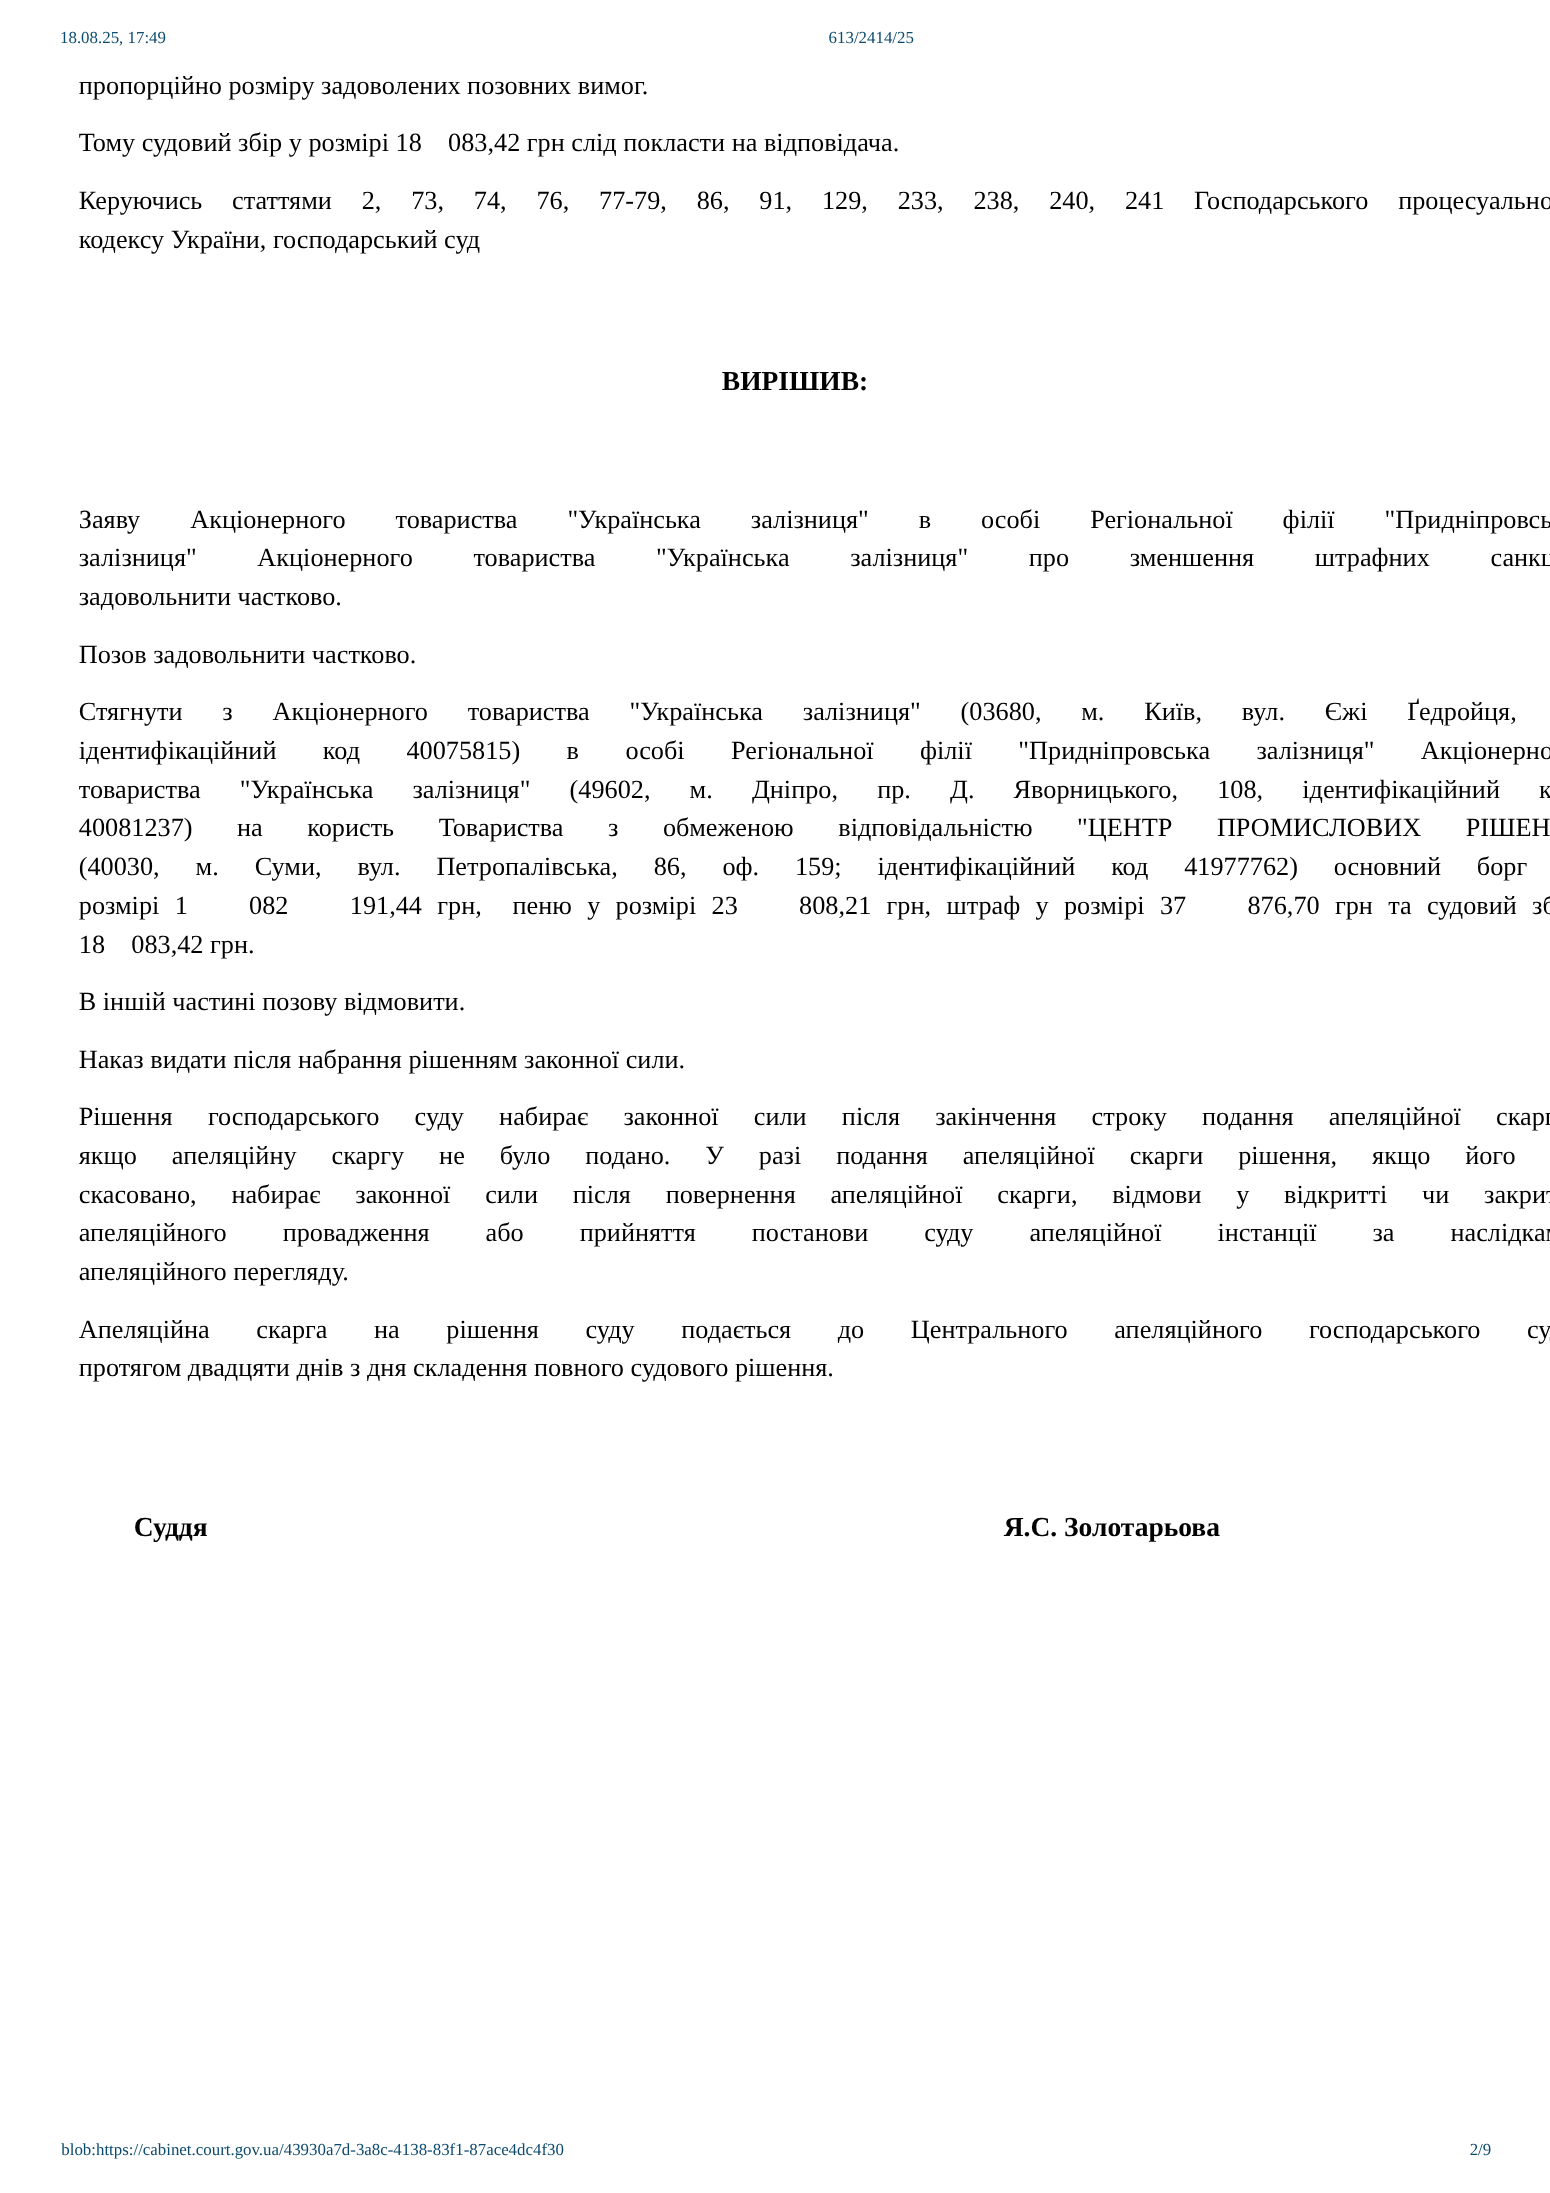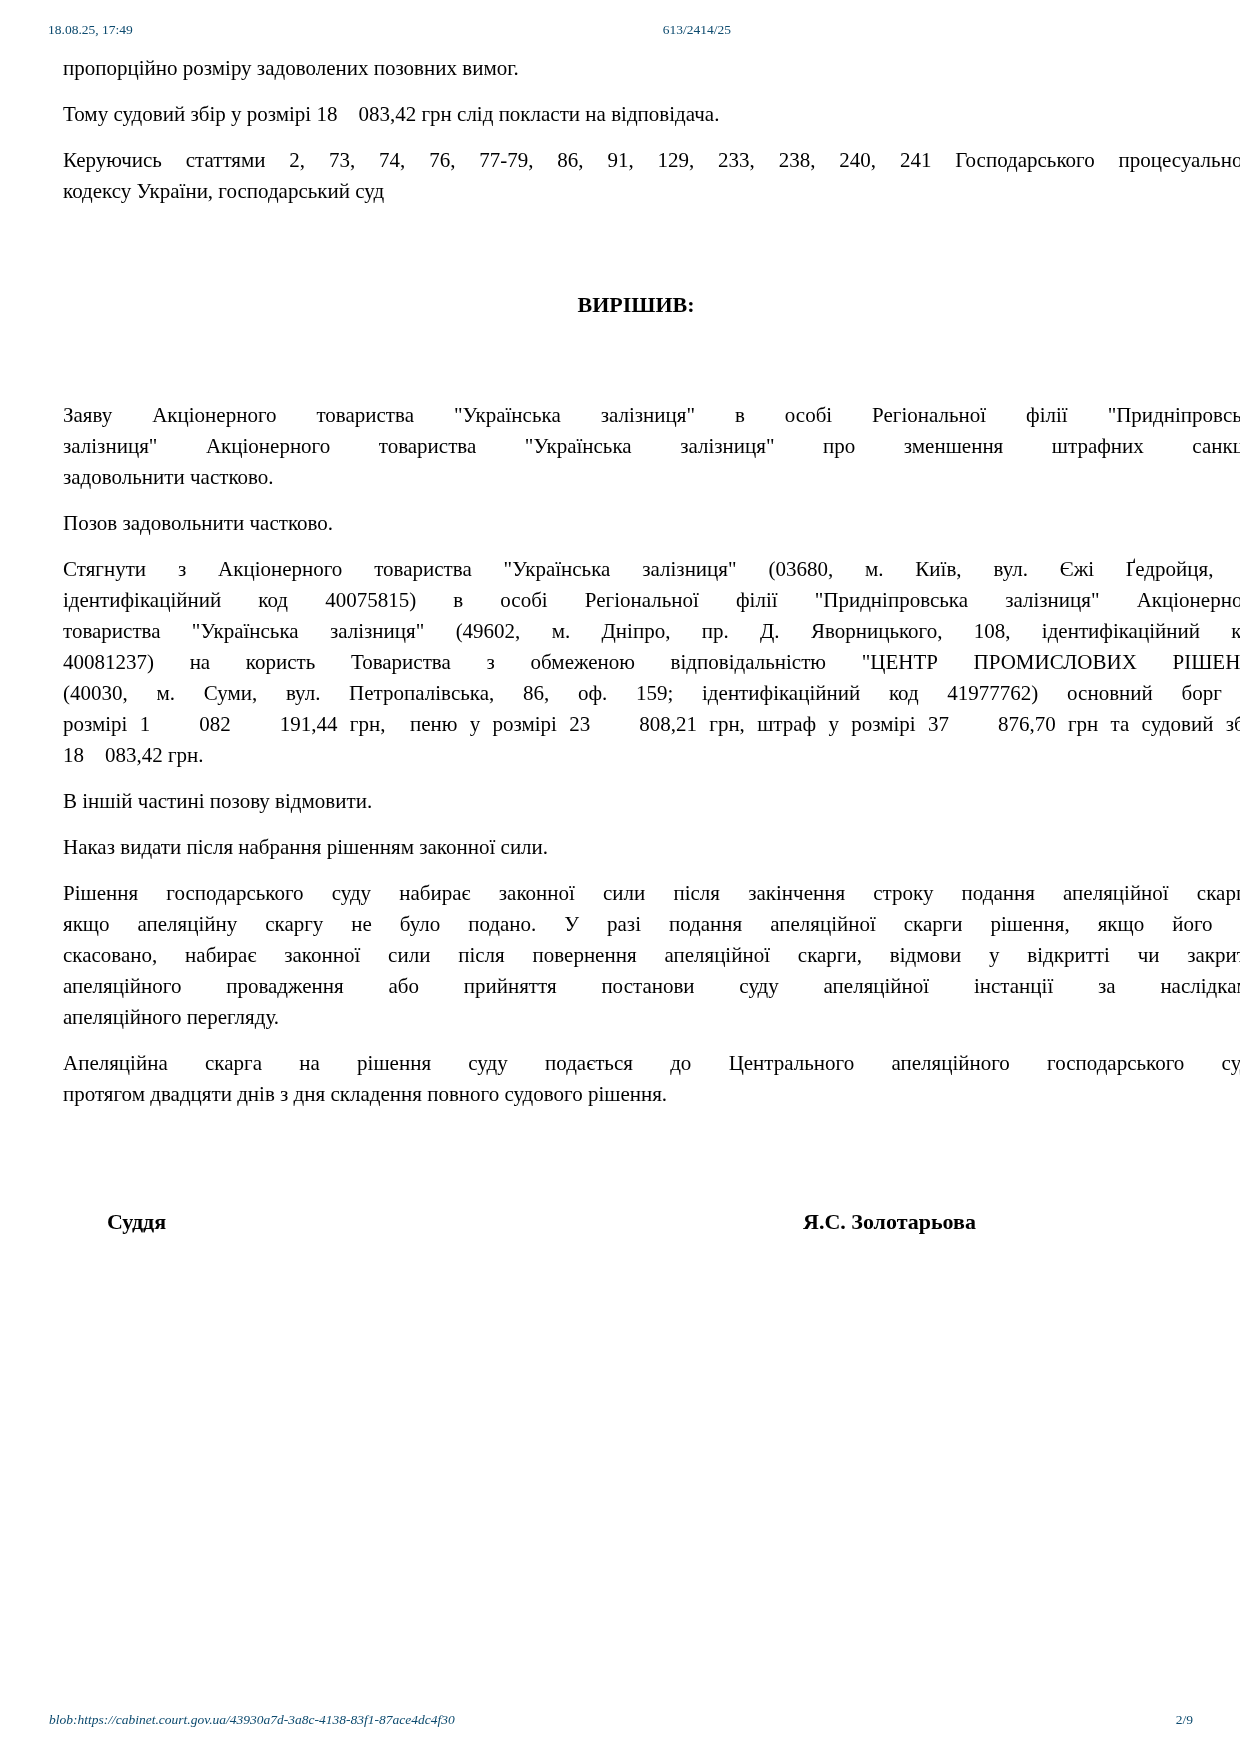--- a/index.html
+++ b/index.html
@@ -13,21 +13,21 @@
   }
   
   .print-meta {
     position: absolute;
     font-size: 13.5px;
     color: #0c4a6e;
     white-space: nowrap;
   }
   .hdr-datetime { left: 48px; top: 22px; }
   .hdr-case { left: 697px; top: 22px; transform: translateX(-50%); }
-  .ftr-url { left: 49px; top: 1712px; font-style: italic; }
+  .ftr-url { left: 49px; top: 1712px; }
   .ftr-page { right: 47px; top: 1712px; }
 
   
   .content {
     position: absolute;
     left: 63px; top: 53px;
     width: 1198px;              
     font-size: 21px;
     line-height: 31px;
     color: #000000;

